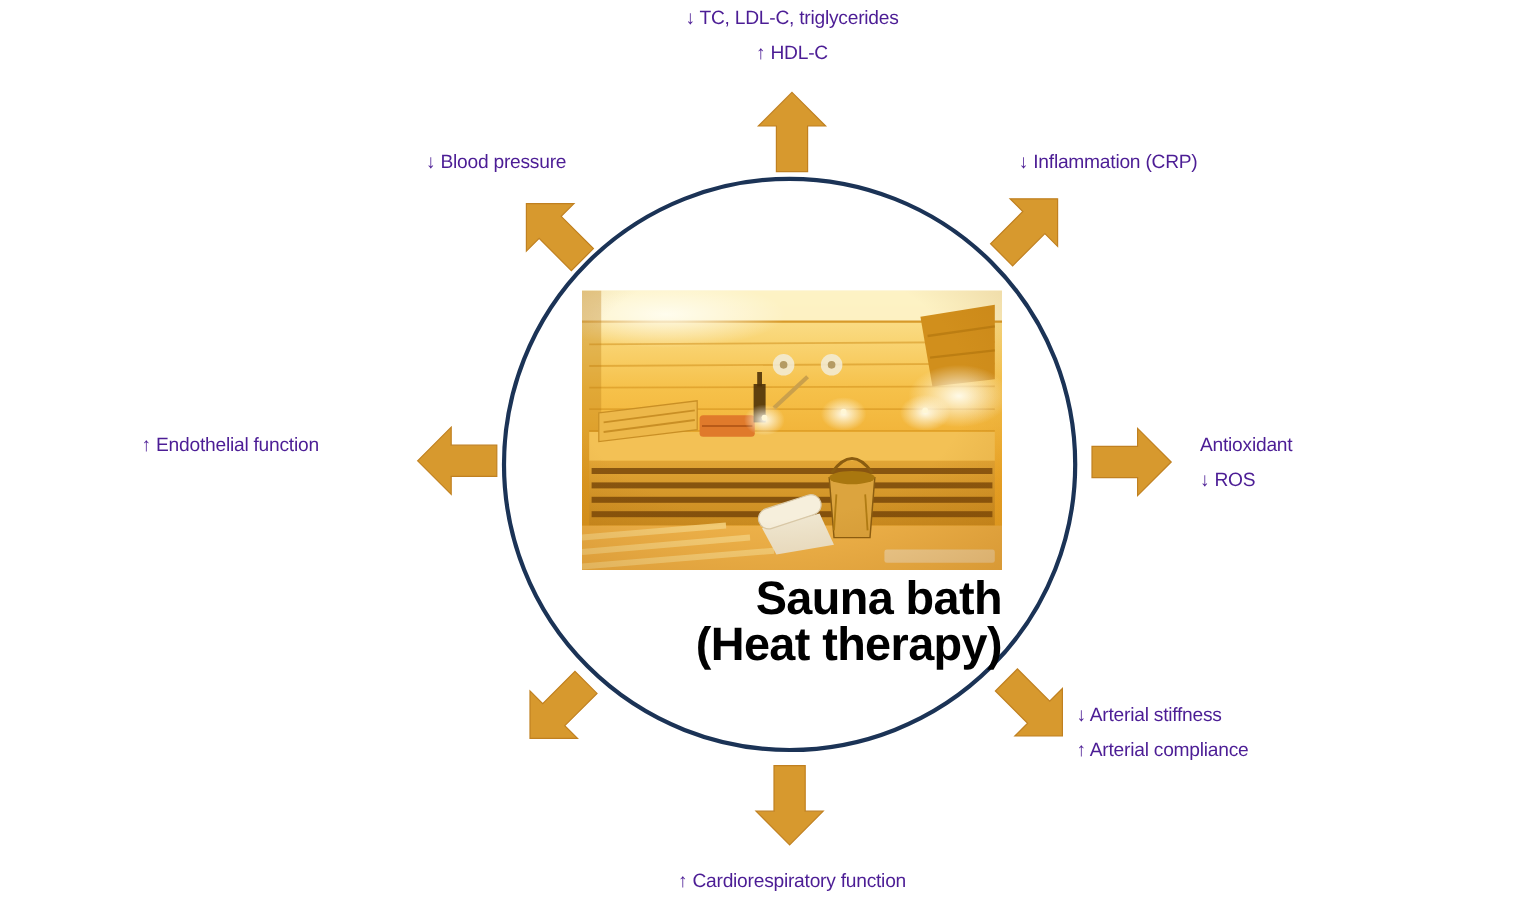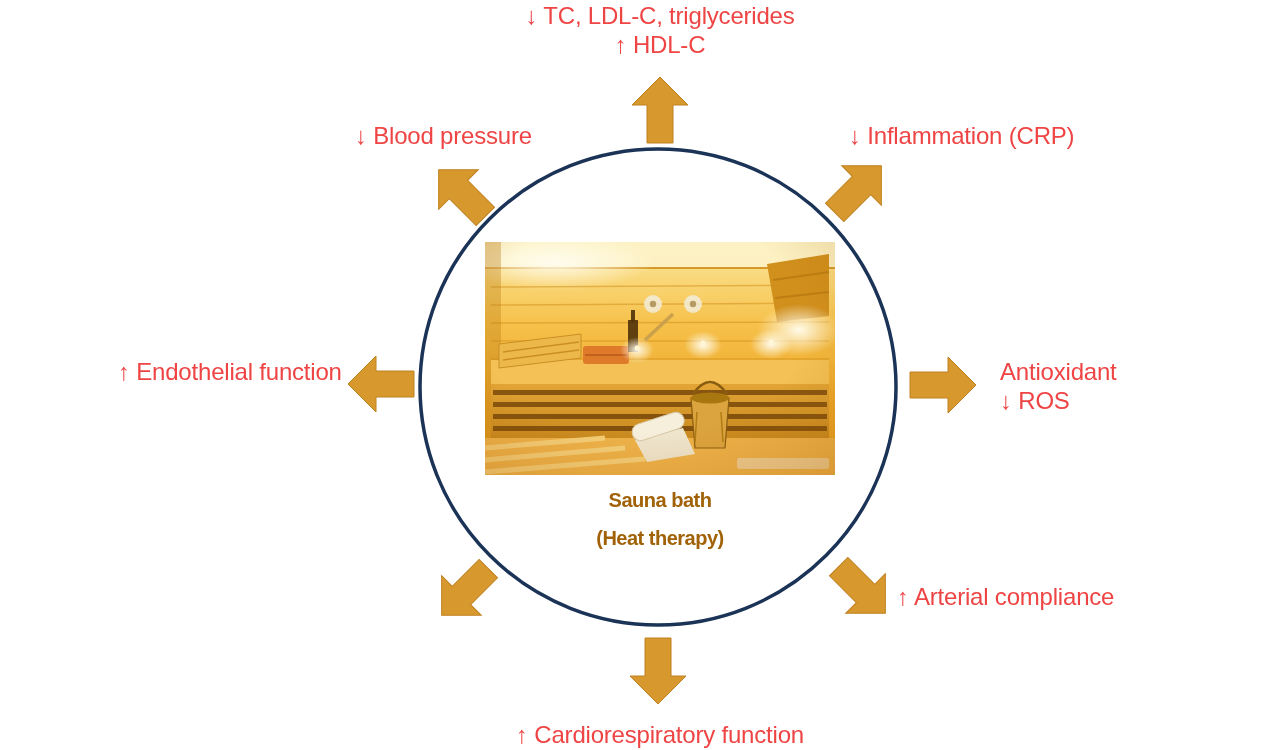--- a/index.html
+++ b/index.html
@@ -1,27 +1,27 @@
 <!DOCTYPE html>
 <html><head>
 <meta charset="utf-8">
 <style>
   html,body{margin:0;padding:0;background:#ffffff;}
   .stage{
     position:relative;width:1280px;height:750px;background:#ffffff;overflow:hidden;
     font-family:"Liberation Sans",sans-serif;
   }
   .lbl{
-    position:absolute;color:#ef4444;font-size:24px;line-height:29px;
+    position:absolute;color:#4c1d95;font-size:16px;line-height:29px;
     white-space:nowrap;letter-spacing:-0.2px;
   }
   .lbl.center{text-align:center;}
   .title-block{
-    position:absolute;left:485px;top:481px;width:350px;text-align:center;
-    color:#a16207;font-weight:bold;font-size:20px;line-height:38px;letter-spacing:-0.5px;
+    position:absolute;left:485px;top:481px;width:350px;text-align:right;
+    color:#000000;font-weight:bold;font-size:39px;line-height:38px;letter-spacing:-0.5px;
   }
   .arrow{position:absolute;width:64px;height:70px;}
   .arrow polygon{stroke:#c08020;stroke-width:1;}
   .circle-svg{position:absolute;left:417px;top:146px;width:482px;height:482px;}
   .photo{position:absolute;left:485px;top:242px;width:350px;height:233px;}
 </style>
 </head>
 <body>
 
 <div class="stage">
@@ -186,20 +186,21 @@
     <div>↑ Endothelial function</div>
   </div>
 
   <div class="lbl" style="left:1000px;top:357px;">
     <div>Antioxidant</div>
     <div>↓ ROS</div>
   </div>
 
 
   <div class="lbl" style="left:897px;top:582px;">
+    <div>↓ Arterial stiffness</div>
     <div>↑ Arterial compliance</div>
   </div>
 
   <div class="lbl center" style="left:430px;top:720px;width:460px;">
     <div>↑ Cardiorespiratory function</div>
   </div>
 
 </div>
 
 </body></html>

